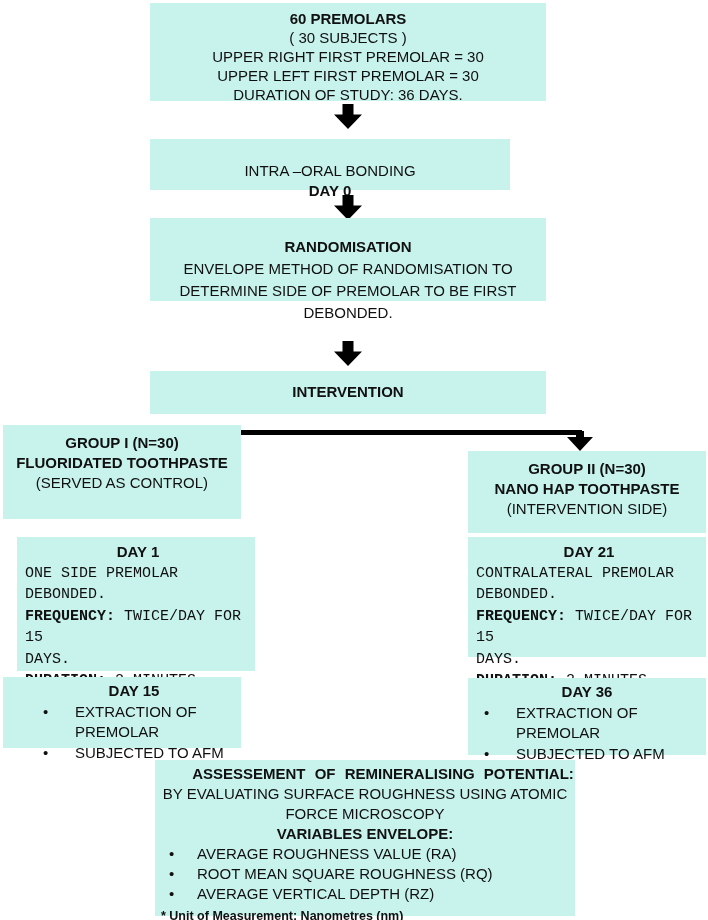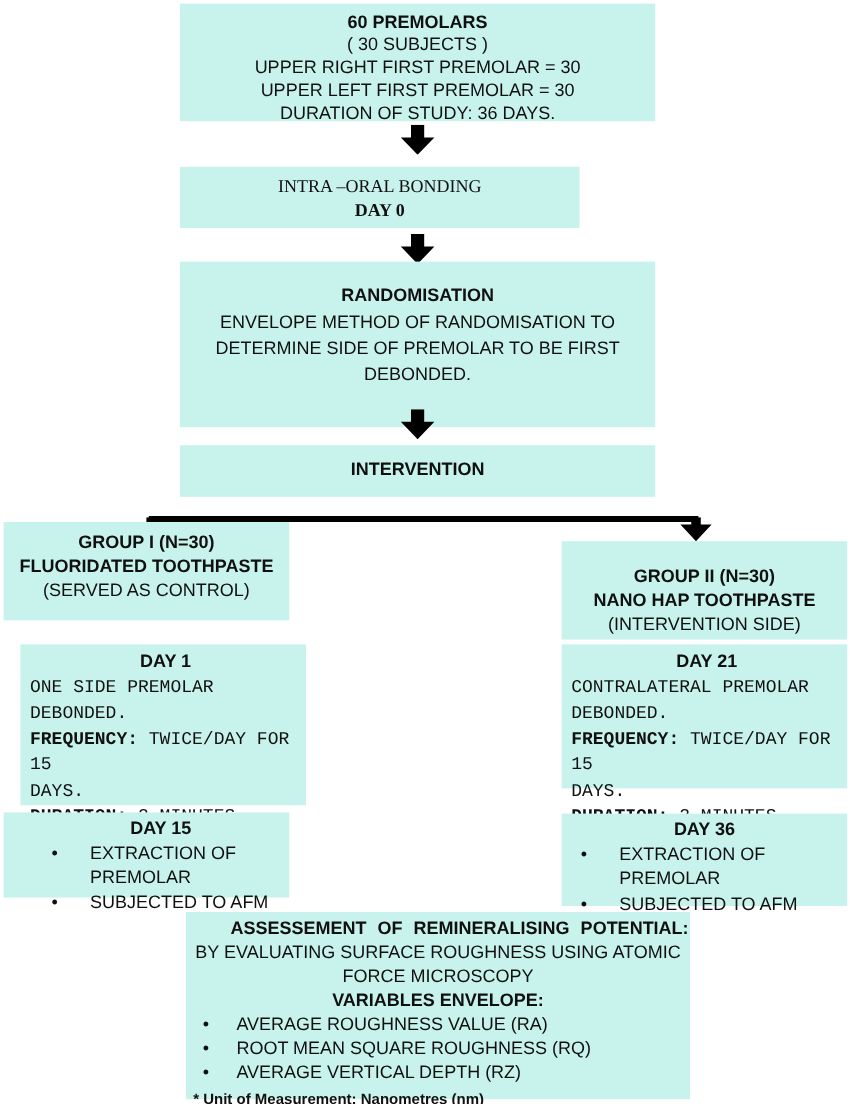--- a/index.html
+++ b/index.html
@@ -35,30 +35,30 @@
     <div>( 30 SUBJECTS )</div>
     <div>UPPER RIGHT FIRST PREMOLAR = 30</div>
     <div>UPPER LEFT FIRST PREMOLAR = 30</div>
     <div>DURATION OF STUDY: 36 DAYS.</div>
   </div>
 
   <svg class="arrow" style="left:333px; top:104px;" width="30" height="25" viewBox="0 0 30 25">
     <path d="M9.5 0 H20.5 V10.5 H29 L15 25 L1 10.5 H9.5 Z" fill="#000"></path>
   </svg>
 
-  <div class="box" style="left:150px; top:139px; width:333px; height:51px; padding-top:8px; line-height:19.5px;font-family:Liberation Serif, serif;">
+  <div class="box" style="left:150px; top:139px; width:360px; height:51px; padding-top:22px; line-height:19.5px;">
     <div>INTRA –ORAL BONDING</div>
     <div class="b">DAY 0</div>
   </div>
 
   <svg class="arrow" style="left:333px; top:195px;" width="30" height="25" viewBox="0 0 30 25">
     <path d="M9.5 0 H20.5 V10.5 H29 L15 25 L1 10.5 H9.5 Z" fill="#000"></path>
   </svg>
 
-  <div class="box" style="left:150px; top:218px; width:396px; height:138px; padding-top:18px; line-height:22px;">
+  <div class="box" style="left:150px; top:218px; width:396px; height:83px; padding-top:18px; line-height:22px;">
     <div class="b">RANDOMISATION</div>
     <div>ENVELOPE METHOD OF RANDOMISATION TO</div>
     <div>DETERMINE SIDE OF PREMOLAR TO BE FIRST DEBONDED.</div>
   </div>
 
   <svg class="arrow" style="left:333px; top:341px;" width="30" height="25" viewBox="0 0 30 25">
     <path d="M9.5 0 H20.5 V10.5 H29 L15 25 L1 10.5 H9.5 Z" fill="#000"></path>
   </svg>
 
   <div class="box" style="left:150px; top:371px; width:396px; height:43px; padding-top:12px; line-height:17px;">
@@ -66,27 +66,27 @@
   </div>
 
   <div class="hline" style="left:124px; top:430px; width:458px; height:5px;"></div>
   <svg class="arrow" style="left:111px; top:431px;" width="30" height="20" viewBox="0 0 30 20">
     <path d="M11 0 H19 V6 H28 L15 20 L2 6 H11 Z" fill="#000"></path>
   </svg>
   <svg class="arrow" style="left:565px; top:431px;" width="30" height="20" viewBox="0 0 30 20">
     <path d="M11 0 H19 V6 H28 L15 20 L2 6 H11 Z" fill="#000"></path>
   </svg>
 
-  <div class="box" style="left:3px; top:435px; width:238px; height:82px; padding-top:8px; line-height:20px;">
+  <div class="box" style="left:3px; top:425px; width:238px; height:94px; padding-top:8px; line-height:20px;">
     <div class="b">GROUP I (N=30)</div>
     <div class="b">FLUORIDATED TOOTHPASTE</div>
     <div>(SERVED AS CONTROL)</div>
   </div>
 
-  <div class="box" style="left:468px; top:451px; width:238px; height:82px; padding-top:20px; line-height:20px;">
+  <div class="box" style="left:468px; top:451px; width:238px; height:82px; padding-top:8px; line-height:20px;">
     <div class="b">GROUP II (N=30)</div>
     <div class="b">NANO HAP TOOTHPASTE</div>
     <div>(INTERVENTION SIDE)</div>
   </div>
 
   <div class="box pad-side" style="left:17px; top:537px; width:238px; height:134px; padding-top:4px; line-height:21.5px;">
     <div class="b">DAY 1</div>
     <div class="left">ONE SIDE PREMOLAR</div>
     <div class="left">DEBONDED.</div>
     <div class="left">

